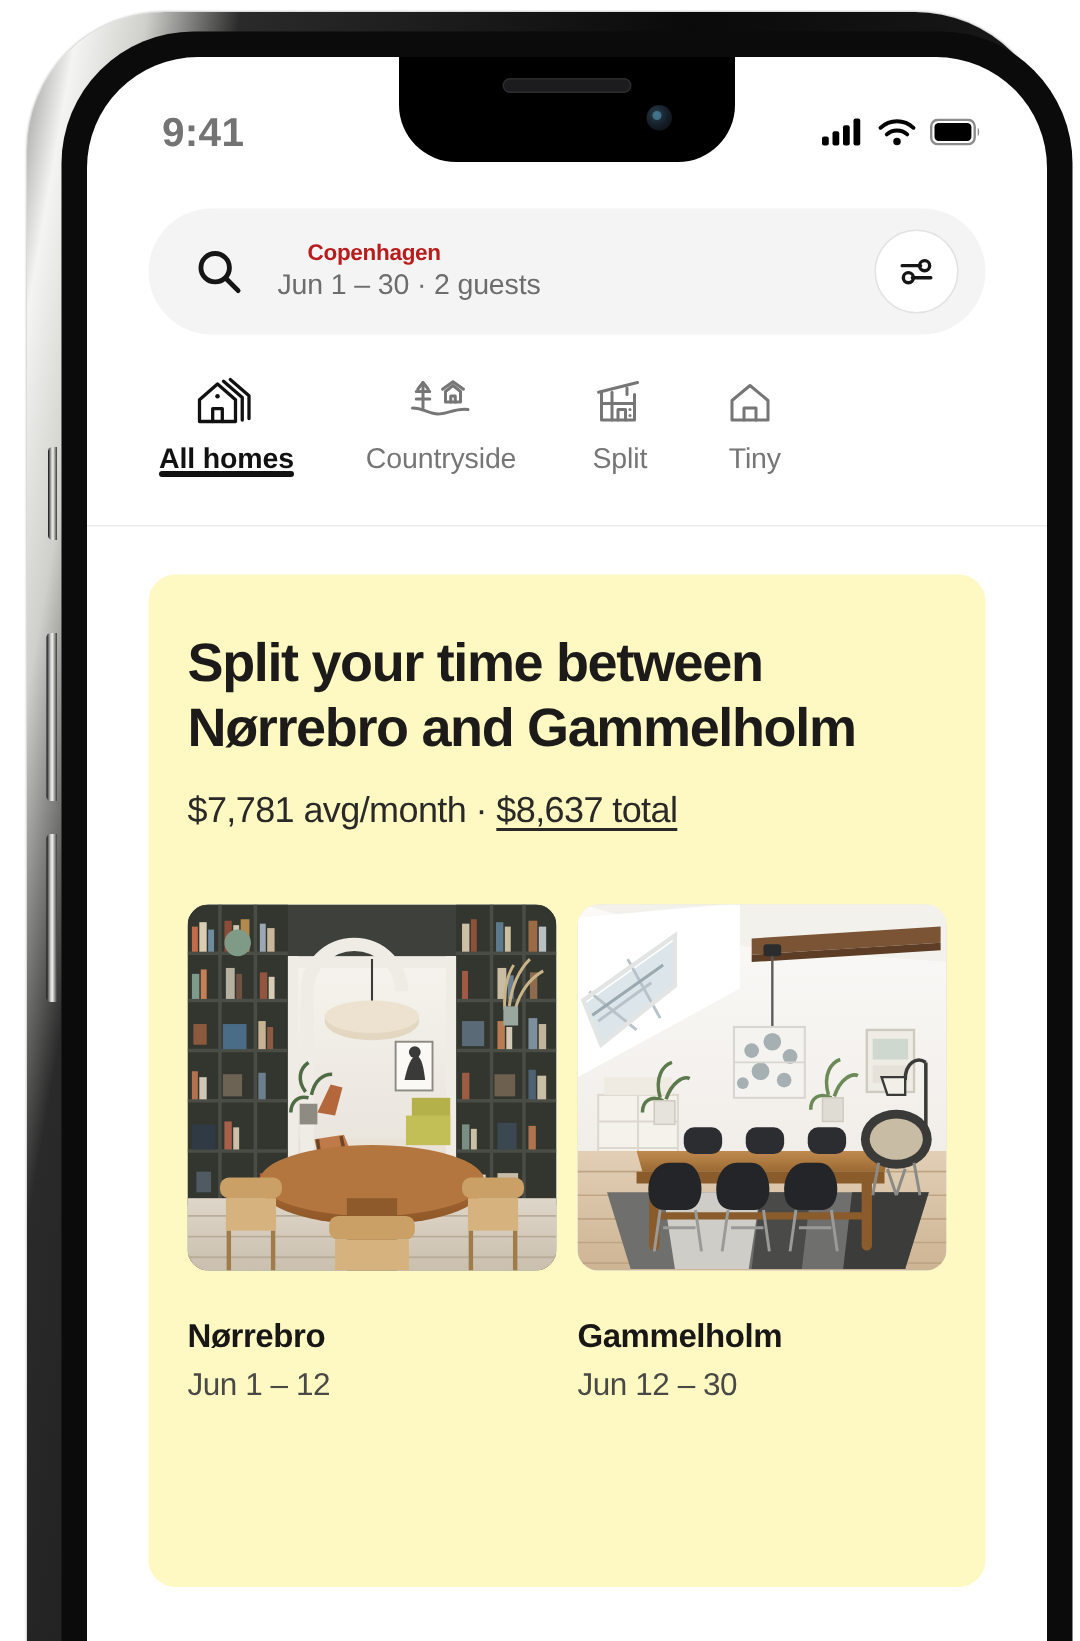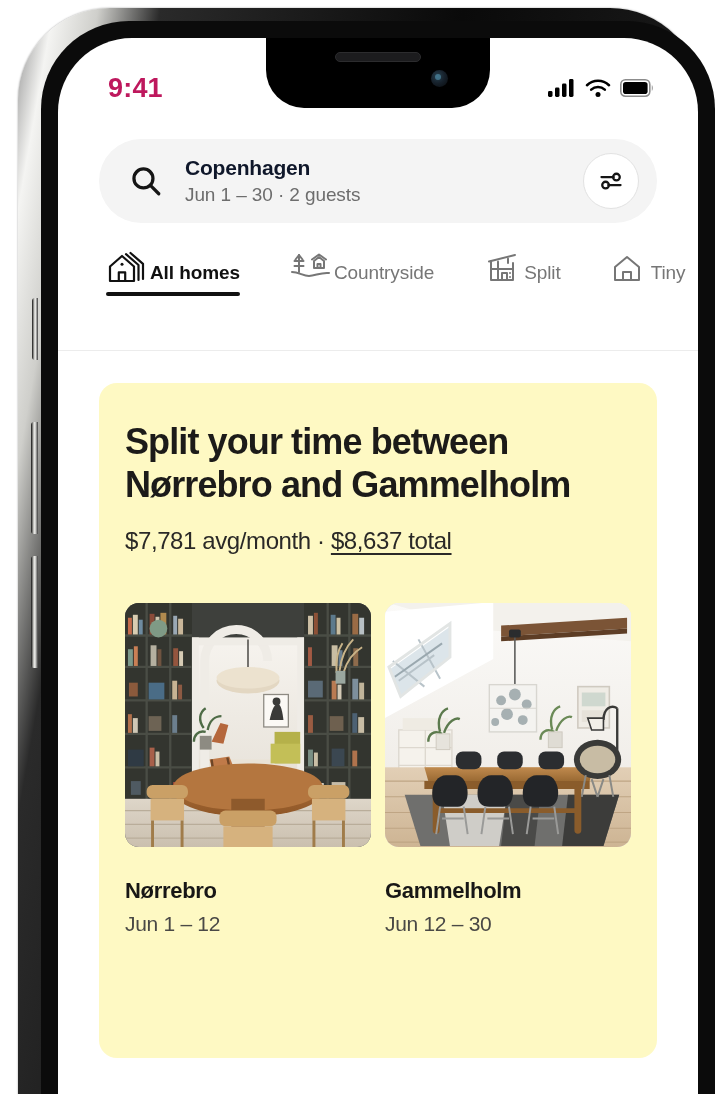--- a/index.html
+++ b/index.html
@@ -63,50 +63,50 @@
   .btn-mute { left:14px; top:290px;  width:6px; height:62px;  border-radius:3px 0 0 3px; }
   .btn-volup{ left:13px; top:414px;  width:7px; height:112px; border-radius:3px 0 0 3px; }
   .btn-voldn{ left:13px; top:548px;  width:7px; height:112px; border-radius:3px 0 0 3px; }
   .btn-power{ right:13px; top:432px; width:7px; height:168px; border-radius:0 3px 3px 0;
               background:linear-gradient(270deg,#0d0d0d,#bdbdb9 35%,#f2f2ef 55%,#3b3b3b 100%); }
 
   
   .statusbar{
     position:absolute; top:0; left:0; width:640px; height:78px; z-index:30;
     display:flex; align-items:center; justify-content:space-between;
-    padding:22px 44px 0 50px; color:#be185d;
+    padding:22px 44px 0 50px; color:#737373;
   }
   .clock{ font-size:27px; font-weight:700; letter-spacing:.2px; }
   .status-right{ display:flex; align-items:center; gap:9px; }
 
   
   .searchbar{
     position:absolute; left:41px; top:101px; width:558px; height:84px;
     background:#f4f4f4; border-radius:42px;
     display:flex; align-items:center; padding:0 18px 0 30px; z-index:20;
   }
   .search-icon{ flex:0 0 auto; width:34px; height:34px; margin-right:22px; }
   .search-texts{ flex:1 1 auto; min-width:0; }
-  .search-title{ font-size:21px; font-weight:700; color:#0f172a; letter-spacing:-.2px; line-height:1.18; }
+  .search-title{ font-size:15px; font-weight:700; color:#b91c1c; letter-spacing:-.2px; line-height:1.18;margin-left:20px; }
   .search-sub{ font-size:19px; color:#6d6d6d; margin-top:3px; letter-spacing:-.1px; }
   .filter-btn{
     flex:0 0 auto; width:56px; height:56px; border-radius:50%;
     border:1px solid #e2e2e2; background:#fff;
     display:flex; align-items:center; justify-content:center;
   }
 
   
   .tabs-wrap{
     position:absolute; left:0; top:203px; width:640px; height:110px; z-index:15;
     border-bottom:1px solid #ececec;
   }
   .tabs{ display:flex; align-items:flex-start; height:110px; padding-left:48px; }
   .tab{
     position:relative; flex:0 0 auto;
-    display:flex; align-items:center;
+    display:flex; flex-direction:column; align-items:center;
     padding:8px 0 0 0; margin-right:48px;
   }
   .tab-icon{ height:38px; display:flex; align-items:center; justify-content:center; margin-bottom:9px; }
   .tab-label{ font-size:19px; color:#767676; white-space:nowrap; letter-spacing:-.1px; }
   .tab.active .tab-label{ color:#111; font-weight:700; }
   .tab-underline{
     position:absolute; left:0; right:0; bottom:0px; height:4px;
     background:#111; border-radius:2px; display:none;
   }
   .tab.active .tab-underline{ display:block; }

